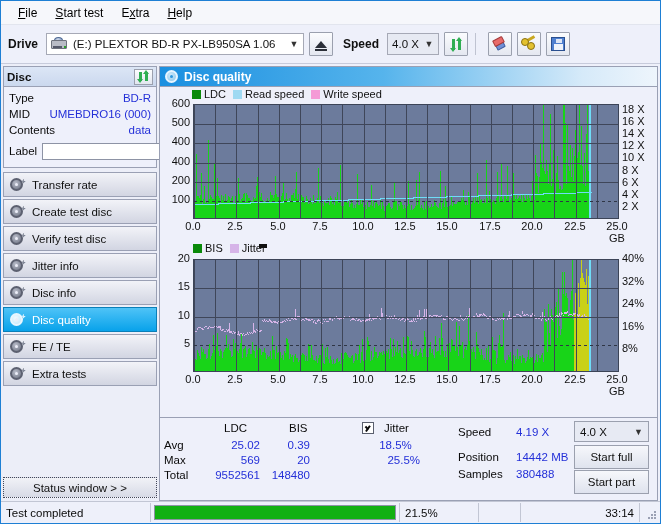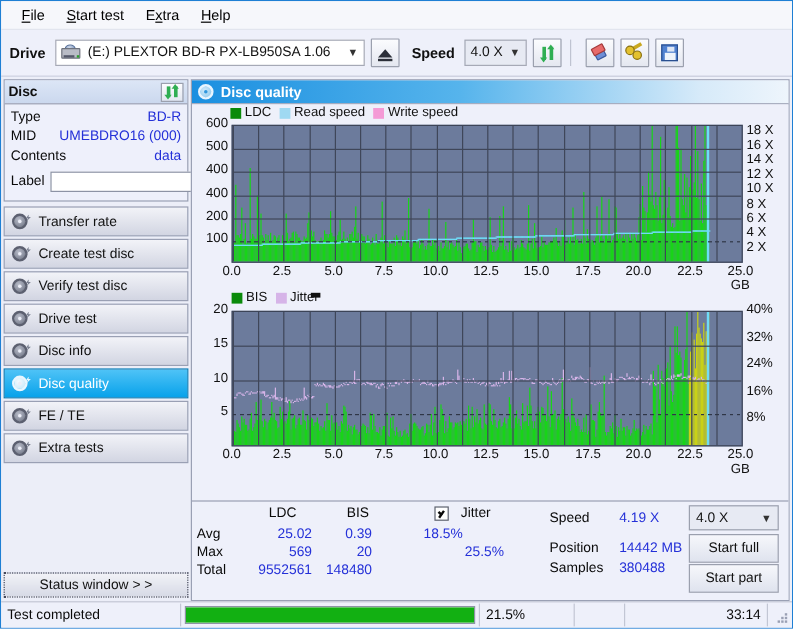--- a/index.html
+++ b/index.html
@@ -443,21 +443,21 @@
               <i class="spark"></i>
             </span>
           <span>Verify test disc</span>
         </div>
         <div class="navbtn">
           <span class="nav-ico">
               <i class="ring"></i>
               <i class="hole"></i>
               <i class="spark"></i>
             </span>
-          <span>Drive test</span>
+          <span>Jitter info</span>
         </div>
         <div class="navbtn">
           <span class="nav-ico">
               <i class="ring"></i>
               <i class="hole"></i>
               <i class="spark"></i>
             </span>
           <span>Disc info</span>
         </div>
         <div class="navbtn sel">
@@ -2241,21 +2241,21 @@
 
       <div class="stats">
         <span class="st h" style="left:64px;top:4px">LDC</span>
         <span class="st h" style="left:129px;top:4px">BIS</span>
         <span class="chk" style="left:202px;top:4px"></span>
         <span class="st h" style="left:224px;top:4px">Jitter</span>
 
         <span class="st k" style="left:4px;top:21px">Avg</span>
         <span class="st v" style="left:55px;top:21px;width:45px;text-align:right">25.02</span>
         <span class="st v" style="left:110px;top:21px;width:40px;text-align:right">0.39</span>
-        <span class="st v" style="left:193px;top:21px;width:55px;text-align:left">18.5%</span>
+        <span class="st v" style="left:208px;top:21px;width:55px;text-align:center">18.5%</span>
 
         <span class="st k" style="left:4px;top:36px">Max</span>
         <span class="st v" style="left:55px;top:36px;width:45px;text-align:right">569</span>
         <span class="st v" style="left:110px;top:36px;width:40px;text-align:right">20</span>
         <span class="st v" style="left:205px;top:36px;width:55px;text-align:right">25.5%</span>
 
         <span class="st k" style="left:4px;top:51px">Total</span>
         <span class="st v" style="left:48px;top:51px;width:52px;text-align:right">9552561</span>
         <span class="st v" style="left:103px;top:51px;width:47px;text-align:right">148480</span>
 

